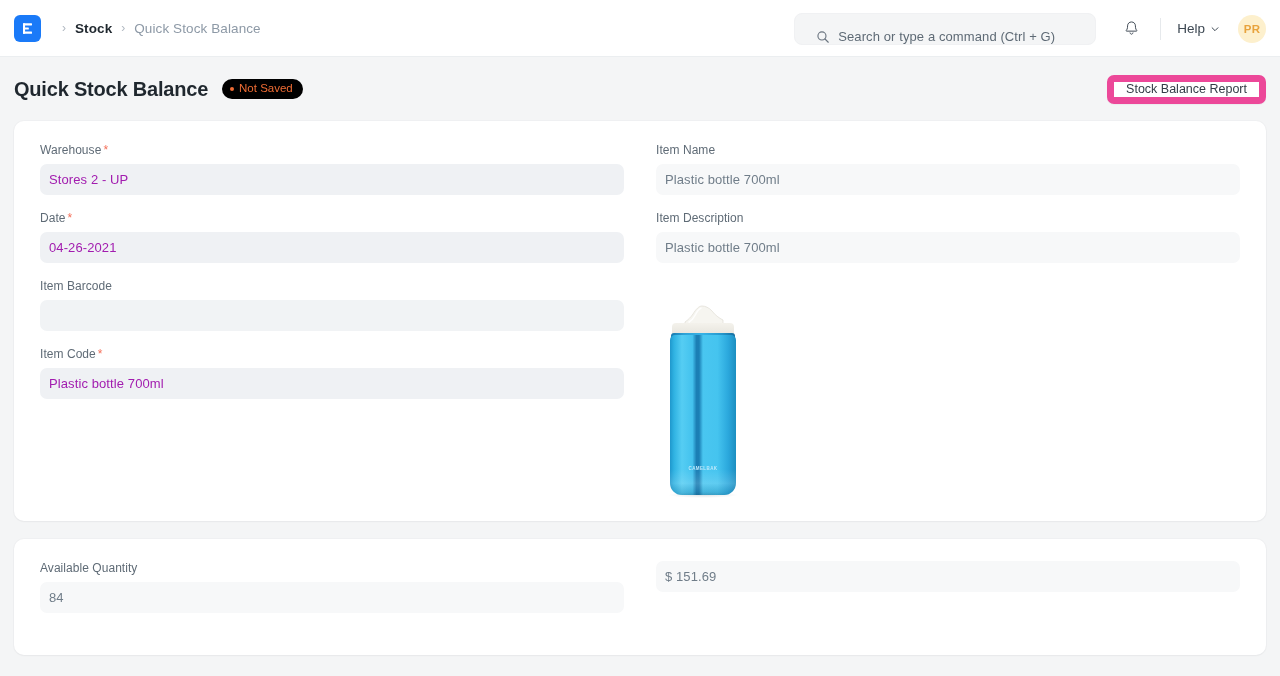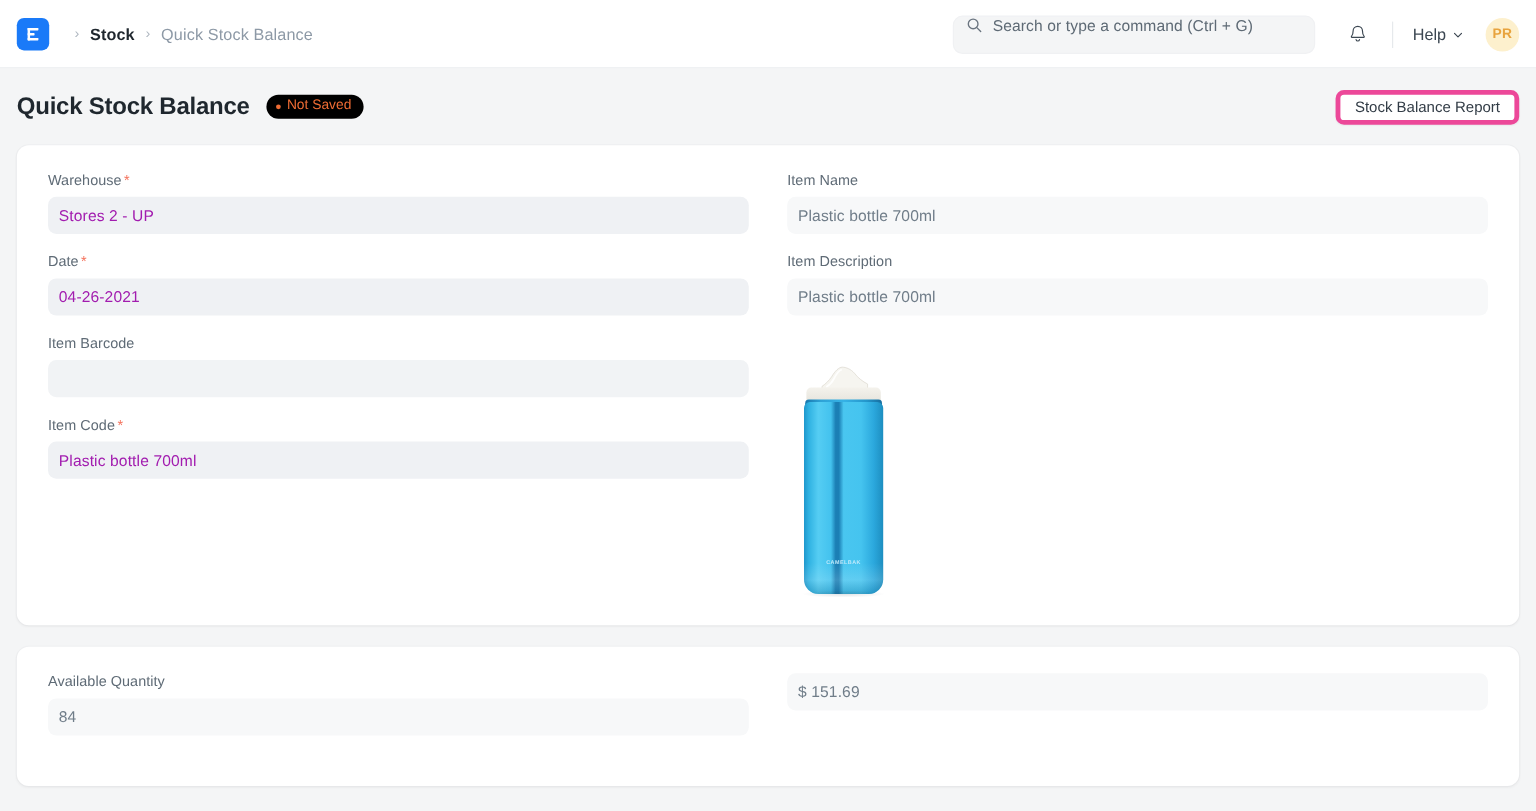--- a/index.html
+++ b/index.html
@@ -47,22 +47,22 @@
   .navbar-right {
     position: absolute;
     right: 14px; top: 0; height: 57px;
     display: flex; align-items: center; gap: 0;
   }
   .searchbox {
     width: 302px; height: 32px;
     background: #f4f5f6;
     border: 1px solid #f0f1f3;
     border-radius: 8px;
-    display: flex; align-items: flex-start;
-    padding: 0 10px;
+    display: flex; align-items: flex-end;
+    padding: 0 21px;
     margin-right: 20px;
   }
   .searchbox .ph {
     font-size: 13px;
     color: #5e6a75;
     margin-left: 8px;
     letter-spacing: .1px;
   }
   .icon-btn {
     width: 30px; height: 30px;
@@ -116,21 +116,21 @@
     line-height: 1;
   }
   .badge .dot {
     width: 4px; height: 4px; border-radius: 50%;
     background: #ef6c34; display: inline-block;
   }
   .head-actions { position: absolute; right: 14px; top: 0; height: 64px; display: flex; align-items: center; }
   .btn-secondary {
     height: 29px;
     background: #ffffff;
-    border: 4px solid #ec4899;
+    border: 7px solid #ec4899;
     border-radius: 7px;
     font-size: 12.5px;
     color: #323c46;
     padding: 0 12px;
     font-family: inherit;
     display: flex; align-items: center;
     box-shadow: 0 1px 1px rgba(17,24,39,.04);
   }
 
   

